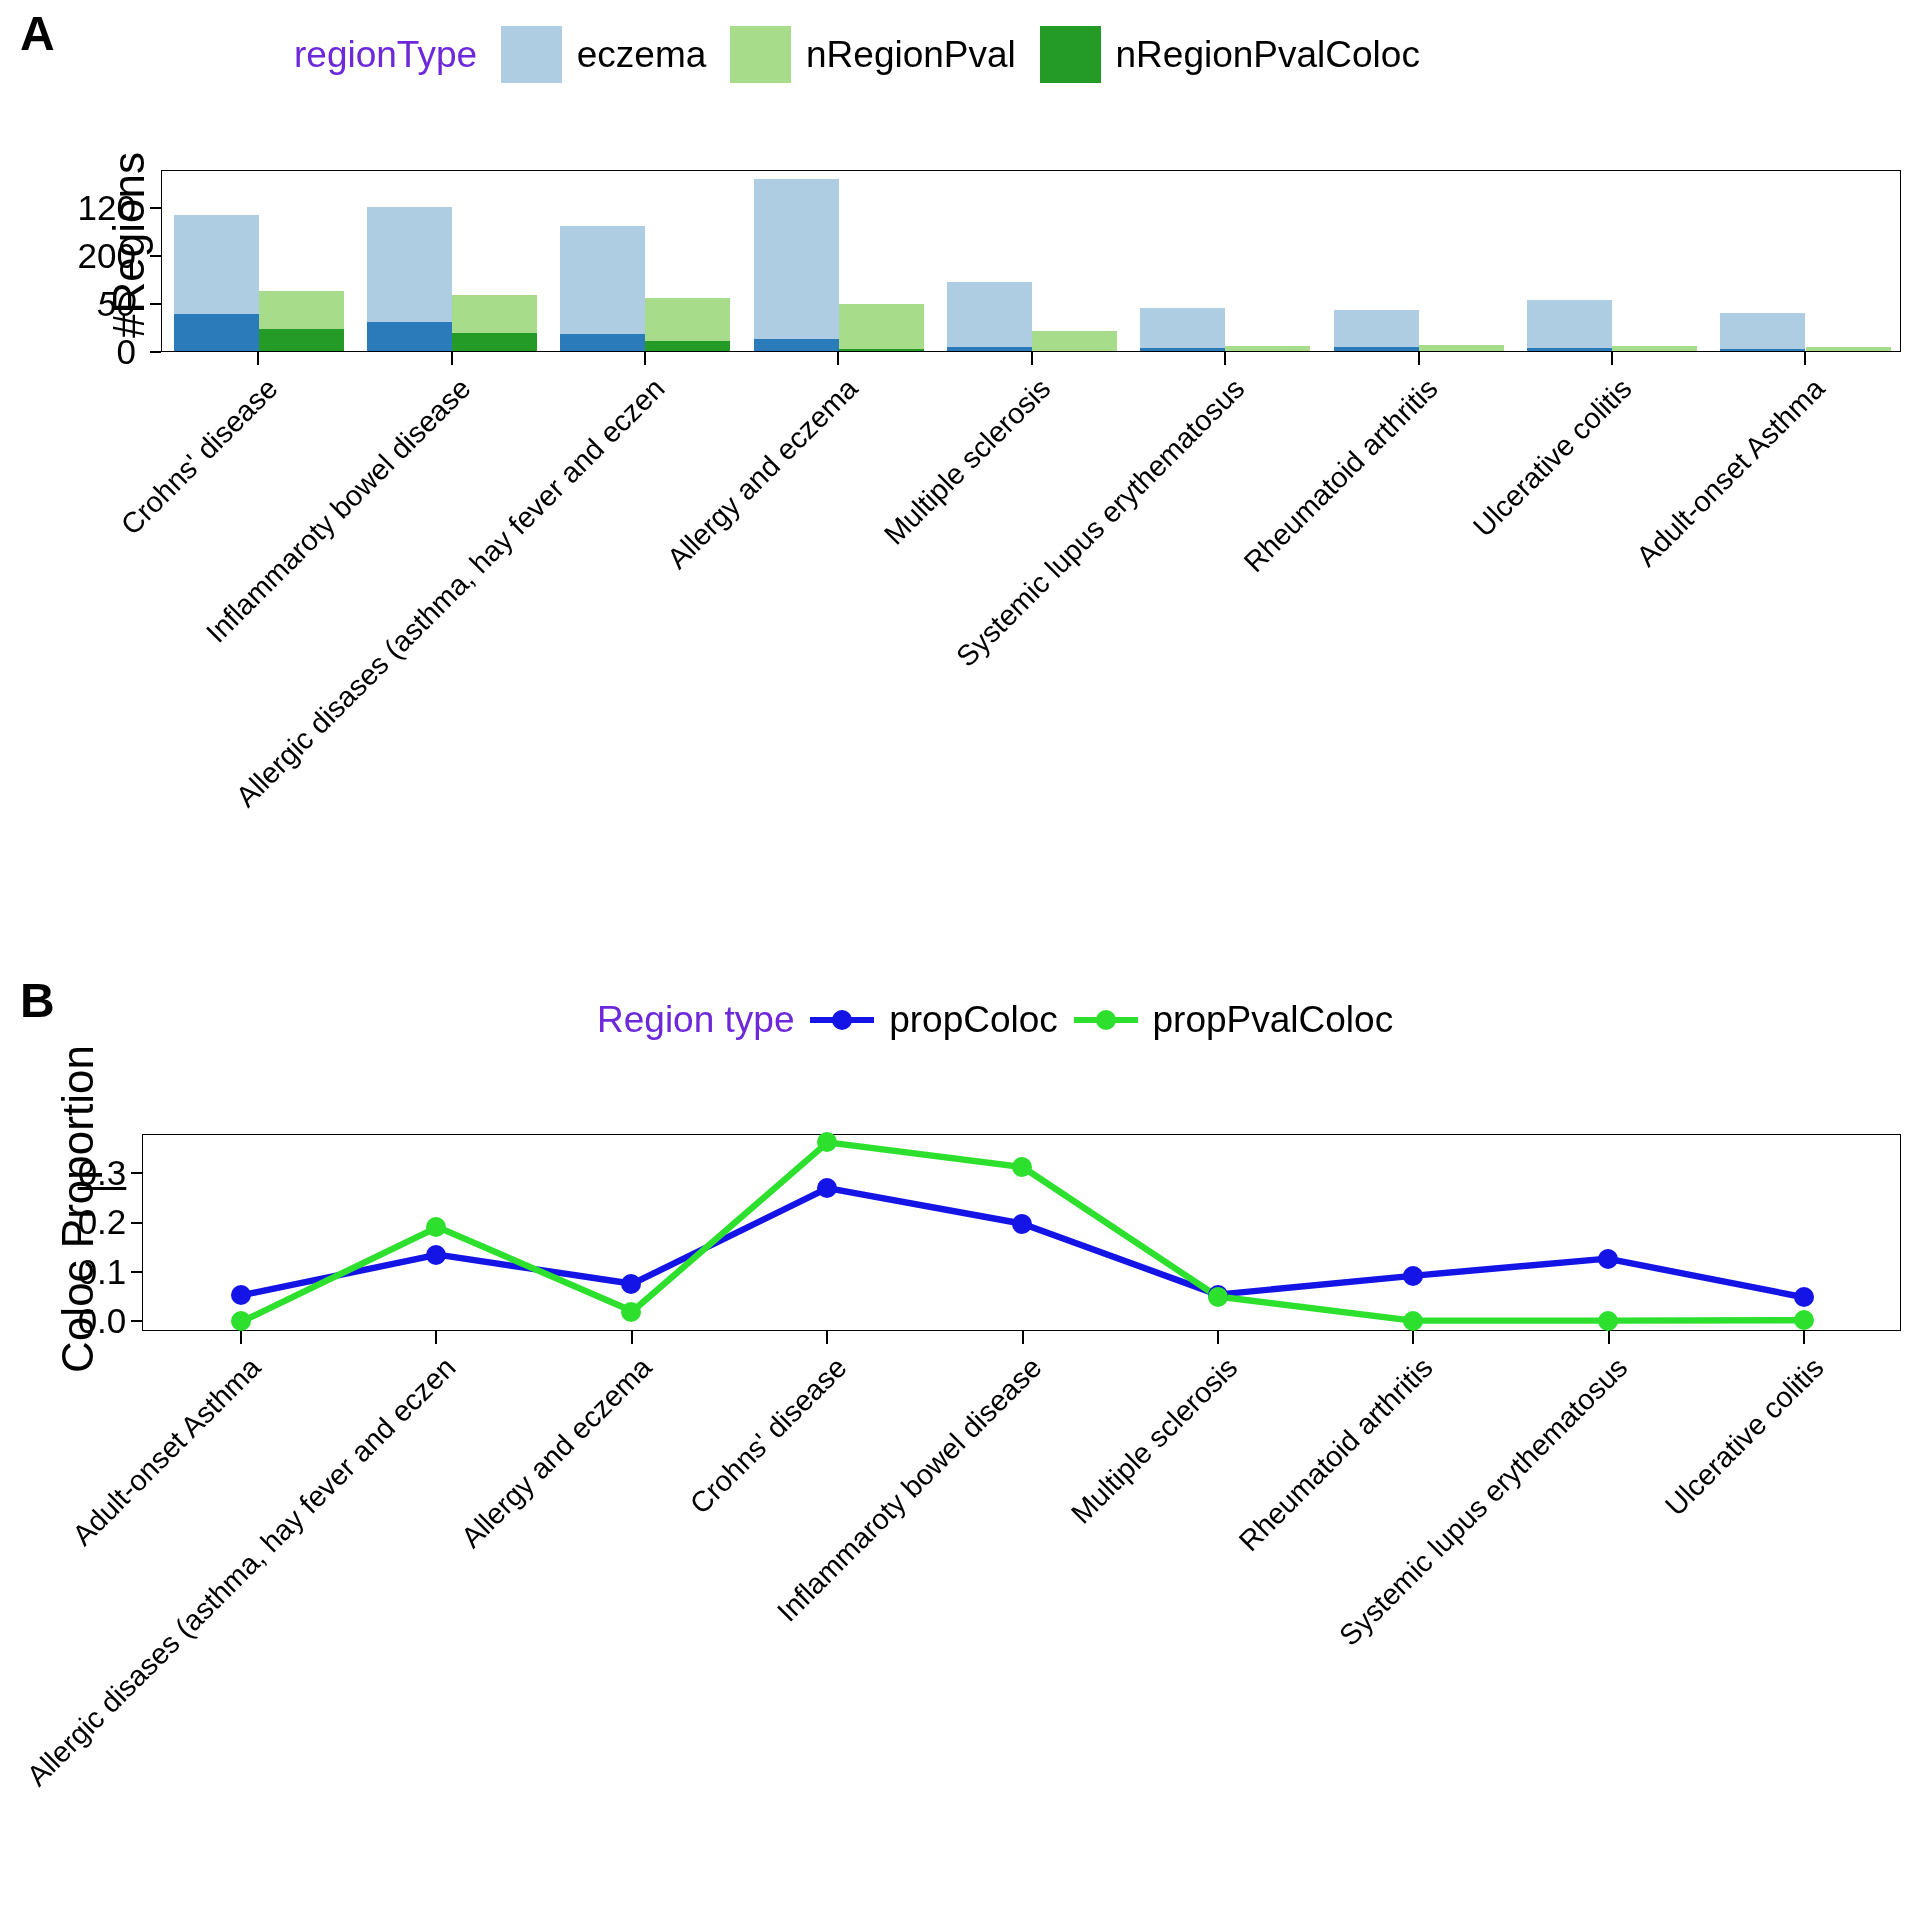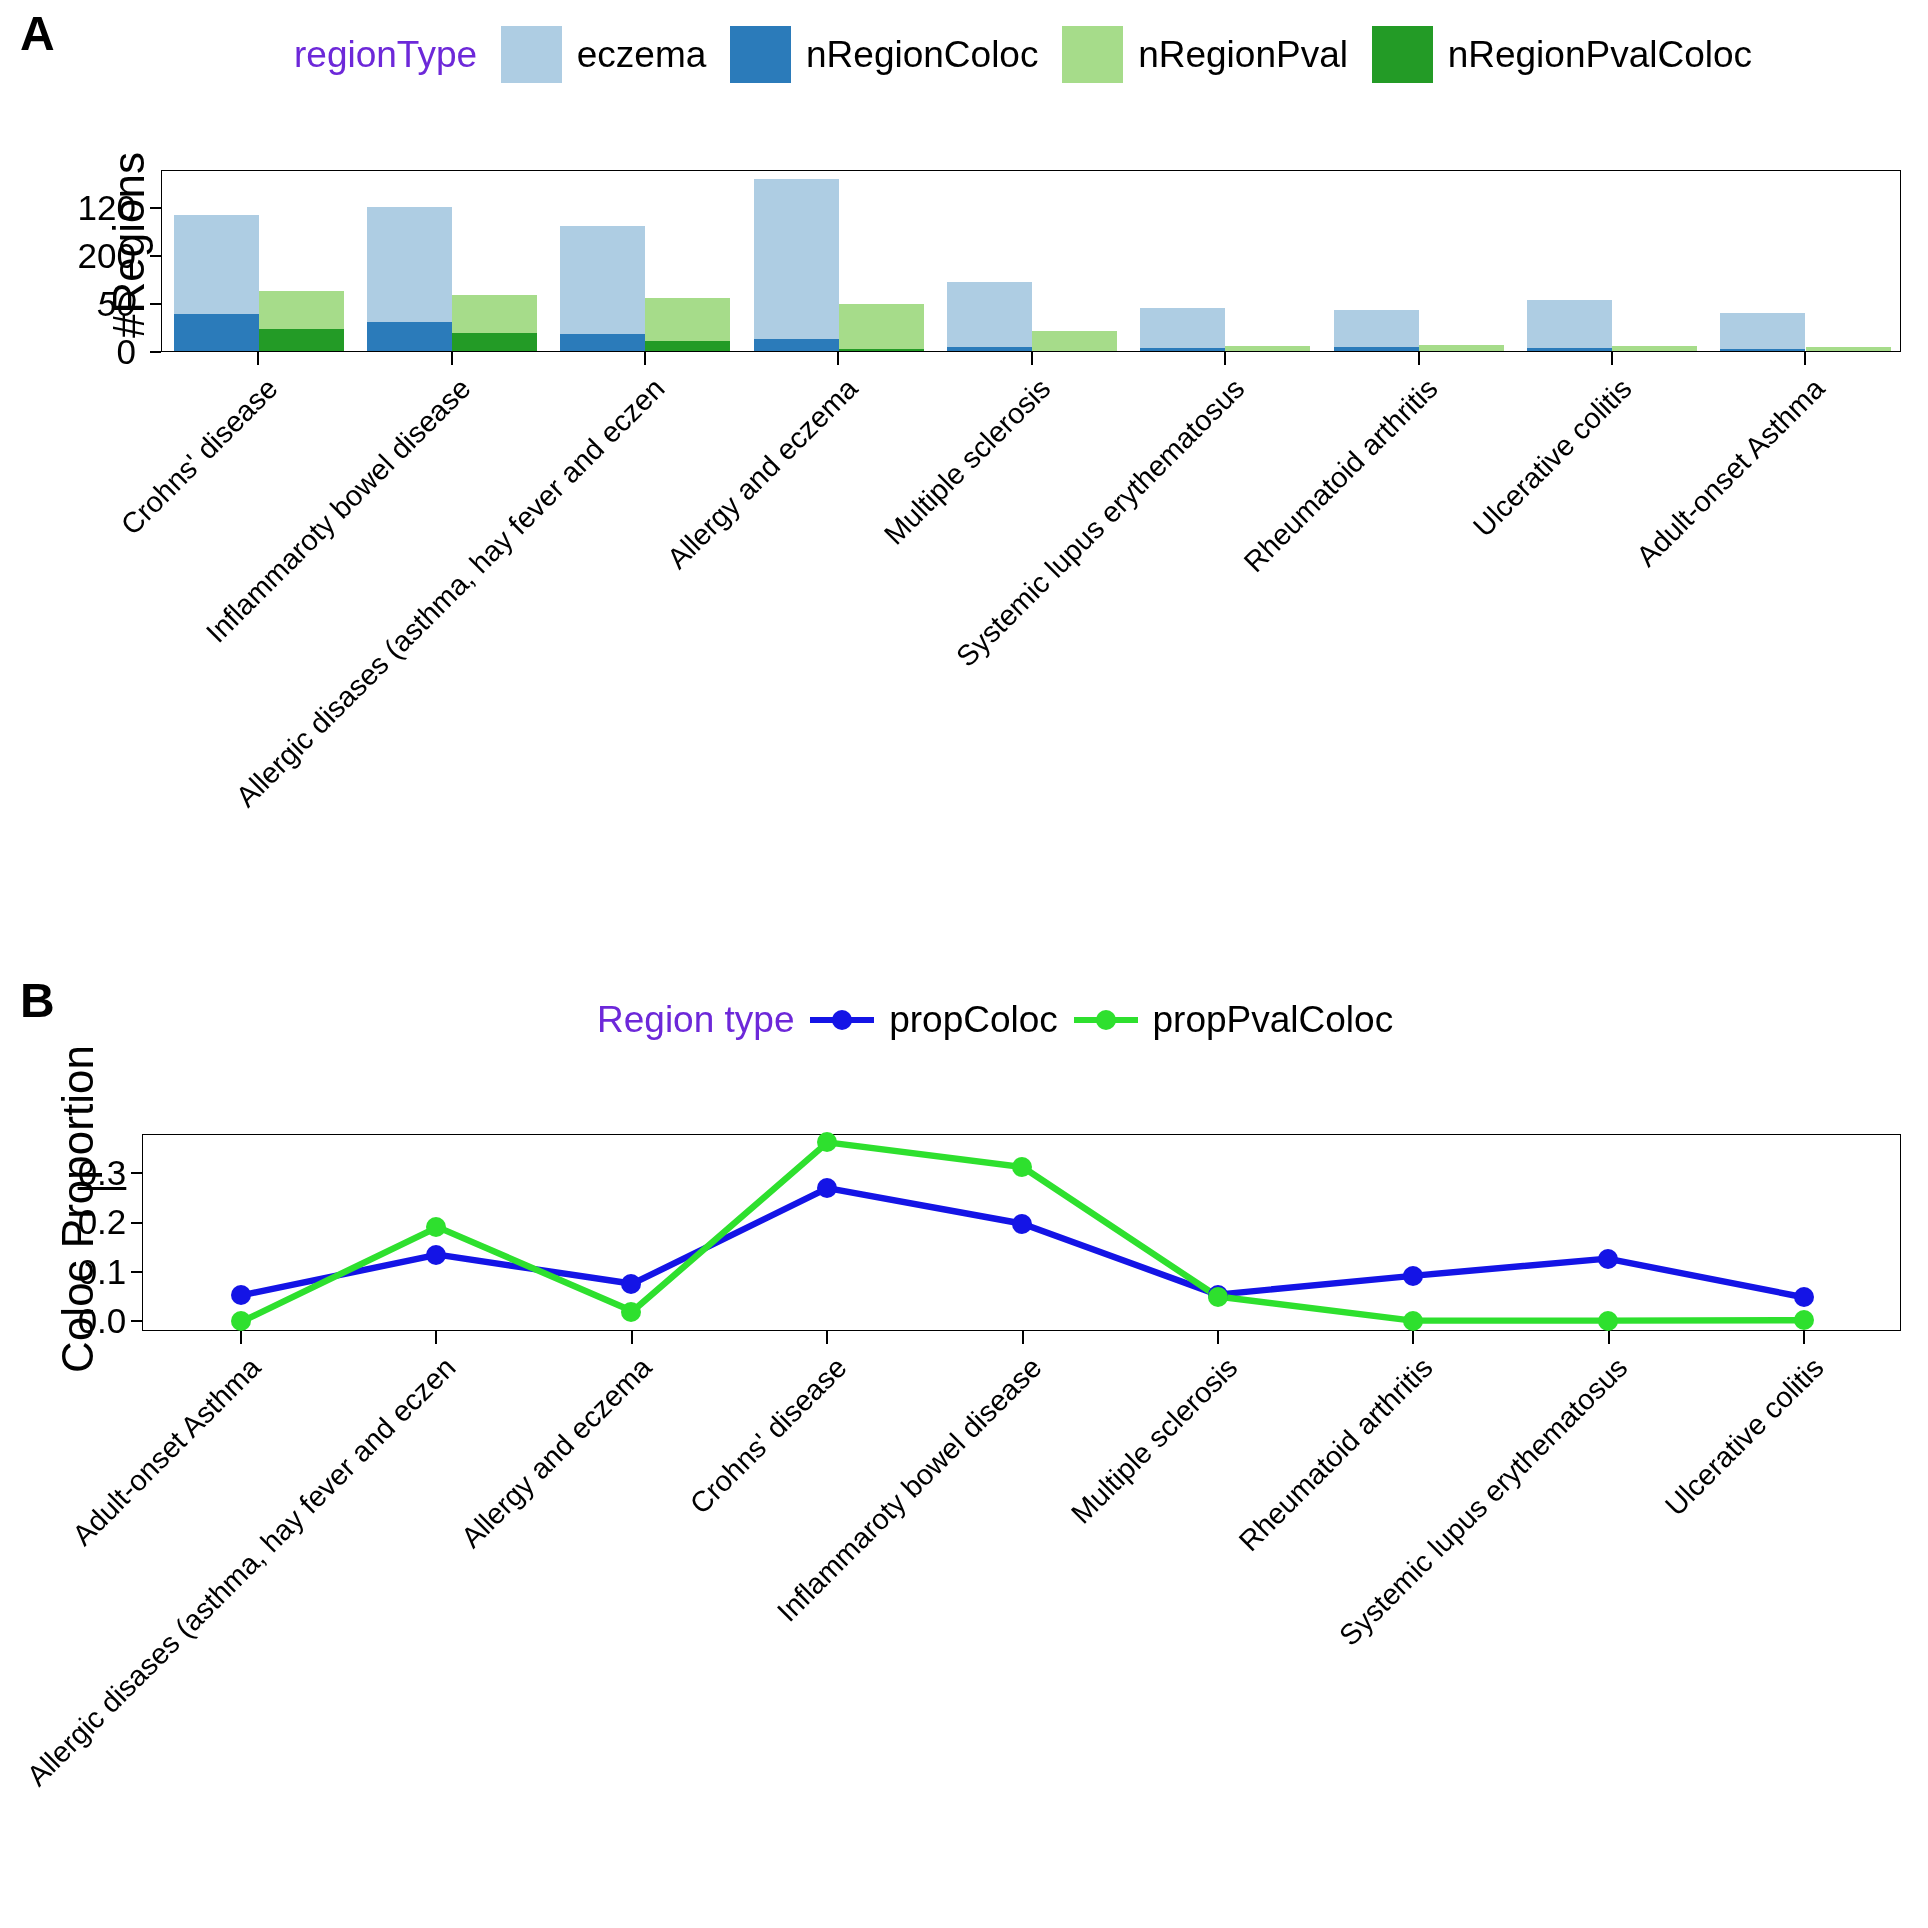--- a/index.html
+++ b/index.html
@@ -45,24 +45,20 @@
 <div class="page">
 
   <div id="panelA">
     <div class="panel-letter" style="left:20px;top:5.5px;">A</div>
 
     <div id="legendA">
       <div class="legend-title">regionType</div>
       <div class="legend-item">
         <span class="legend-swatch" id="swA0" style="background: rgb(174, 205, 227);"></span>
         <span class="legend-label">eczema</span>
-      </div>
-      <div class="legend-item">
-        <span class="legend-swatch" id="swA1" style="background: rgb(43, 123, 186);"></span>
-        <span class="legend-label">nRegionColoc</span>
       </div>
       <div class="legend-item">
         <span class="legend-swatch" id="swA2" style="background: rgb(166, 220, 138);"></span>
         <span class="legend-label">nRegionPval</span>
       </div>
       <div class="legend-item">
         <span class="legend-swatch" id="swA3" style="background: rgb(35, 155, 38);"></span>
         <span class="legend-label">nRegionPvalColoc</span>
       </div>
     </div>

